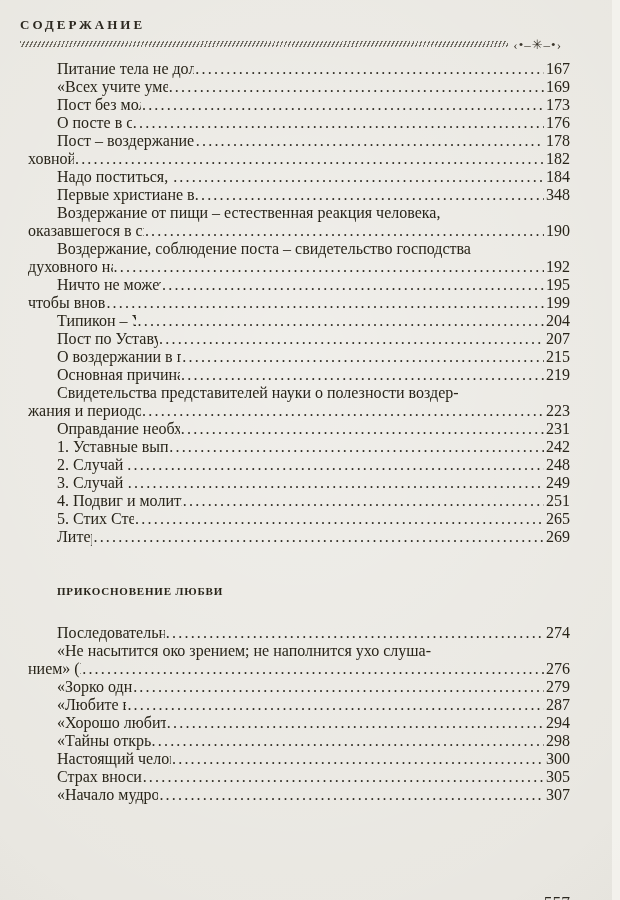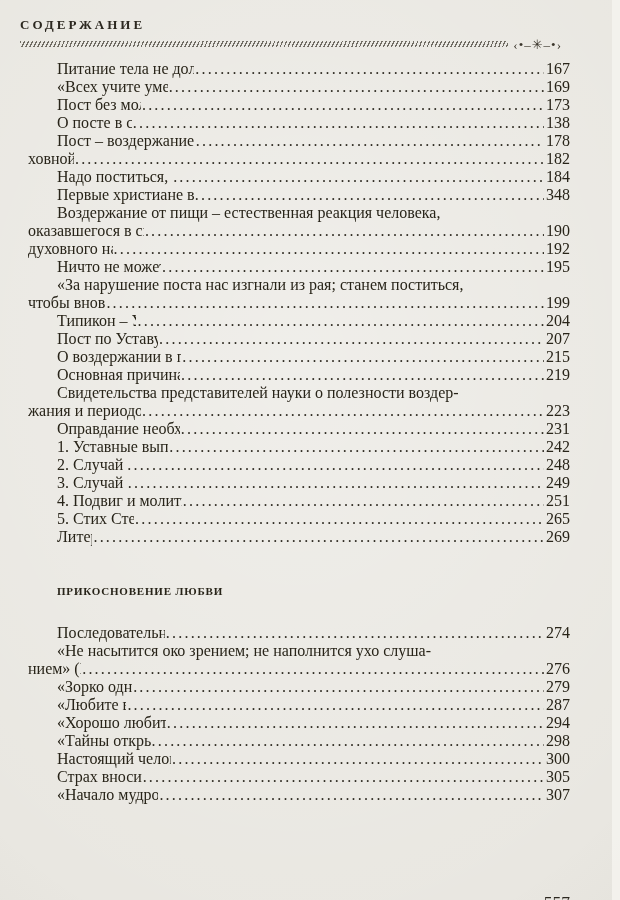--- a/index.html
+++ b/index.html
@@ -160,21 +160,21 @@
           <div class="line first last">
             <span class="txt">Пост без молитвы – голодовка</span>
             <span class="lead">................................................................................................................................................................</span>
             <span class="pg">173</span>
           </div>
         </div>
         <div class="entry">
           <div class="line first last">
             <span class="txt">О посте в среду и пятницу</span>
             <span class="lead">................................................................................................................................................................</span>
-            <span class="pg">138</span>
+            <span class="pg">176</span>
           </div>
         </div>
         <div class="entry">
           <div class="line first last">
             <span class="txt">Пост – воздержание всех чувств от всего, что питает грех</span>
             <span class="lead">................................................................................................................................................................</span>
             <span class="pg">178</span>
           </div>
         </div>
         <div class="entry">
@@ -202,37 +202,37 @@
           <div class="line first">
             <span class="txt">Воздержание от пищи – естественная реакция человека,</span>
           </div>
           <div class="line last">
             <span class="txt">оказавшегося в скорбных обстоятельствах</span>
             <span class="lead">................................................................................................................................................................</span>
             <span class="pg">190</span>
           </div>
         </div>
         <div class="entry">
+          <div class="line first">
+            <span class="txt">Воздержание, соблюдение поста – свидетельство господства</span>
+          </div>
           <div class="line last">
             <span class="txt">духовного начала в человеке</span>
             <span class="lead">................................................................................................................................................................</span>
             <span class="pg">192</span>
           </div>
         </div>
         <div class="entry">
           <div class="line first last">
             <span class="txt">Ничто не может заменить личный опыт</span>
             <span class="lead">................................................................................................................................................................</span>
             <span class="pg">195</span>
           </div>
         </div>
         <div class="entry">
-          <div class="line first">
-            <span class="txt">«За нарушение поста нас изгнали из рая; станем поститься,</span>
-          </div>
           <div class="line last">
             <span class="txt">чтобы вновь войти в рай»</span>
             <span class="lead">................................................................................................................................................................</span>
             <span class="pg">199</span>
           </div>
         </div>
         <div class="entry">
           <div class="line first last">
             <span class="txt">Типикон – Устав Церковный</span>
             <span class="lead">................................................................................................................................................................</span>

